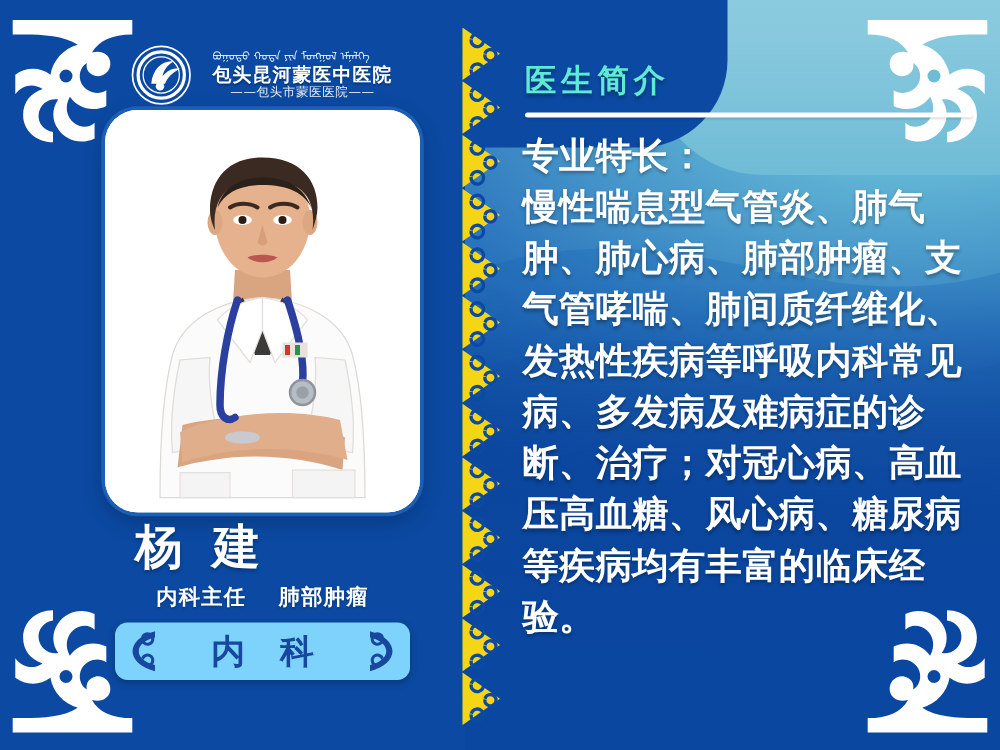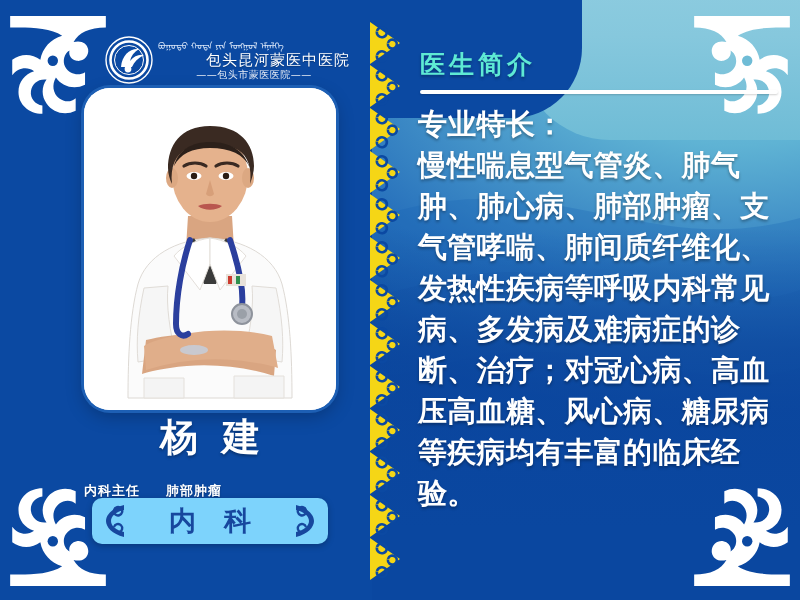--- a/index.html
+++ b/index.html
@@ -22,36 +22,36 @@
   .orn{position:absolute;width:104px;height:104px;fill:#ffffff;}
   .orn.tl{left:6px;top:14px;}
   .orn.tr{right:6px;top:14px;transform:scaleX(-1);}
   .orn.bl{left:6px;bottom:12px;transform:scaleY(-1);}
   .orn.br{right:6px;bottom:12px;transform:scale(-1,-1);}
 
   
   .band{position:absolute;left:368px;top:22px;width:34px;height:558px;}
 
   
-  .logo-row{position:absolute;left:104px;top:32px;width:246px;height:56px;display:flex;align-items:center;gap:4px;}
+  .logo-row{position:absolute;left:104px;top:32px;width:246px;height:56px;display:flex;align-items:center;gap:16px;}
   .logo-mark{width:50px;height:50px;flex:0 0 50px;}
   .logo-txt{display:flex;flex-direction:column;justify-content:center;gap:1px;color:#fff;}
   .mong-row{font-size:9px;letter-spacing:3.5px;line-height:10px;color:#e9f2ff;white-space:nowrap;opacity:.95;}
-  .hosp-name{font-size:15px;font-weight:400;letter-spacing:1px;line-height:17px;white-space:nowrap;
-      text-shadow:0 1px 1px rgba(0,0,0,.25);margin-left:48px;}
+  .hosp-name{font-size:15px;font-weight:700;letter-spacing:1px;line-height:17px;white-space:nowrap;
+      text-shadow:0 1px 1px rgba(0,0,0,.25);}
   .hosp-sub{font-size:10px;letter-spacing:.5px;line-height:9px;white-space:nowrap;opacity:.9;text-align:center;}
 
   .photo{position:absolute;left:84px;top:88px;width:252px;height:322px;background:#fff;border-radius:26px;
       box-shadow:0 0 0 3px #1d5fb4, 0 6px 18px rgba(0,0,0,.25);overflow:hidden;}
 
-  .doc-name{position:absolute;left:84px;top:415px;width:252px;text-align:center;color:#fff;
+  .doc-name{position:absolute;left:84px;top:415px;width:252px;text-align:left;color:#fff;
       font-size:38px;font-weight:700;letter-spacing:24px;text-indent:24px;line-height:44px;
       text-shadow:0 2px 3px rgba(0,0,0,.3);}
-  .doc-titles{position:absolute;left:84px;top:466px;width:252px;display:flex;gap:26px;
-      color:#fff;font-size:13px;font-weight:700;letter-spacing:1px;text-shadow:0 1px 2px rgba(0,0,0,.3);margin-top:16px;}
+  .doc-titles{position:absolute;left:84px;top:466px;width:252px;display:flex;justify-content:center;gap:26px;
+      color:#fff;font-size:17px;font-weight:700;letter-spacing:1px;text-shadow:0 1px 2px rgba(0,0,0,.3);}
 
   .dept-badge{position:absolute;left:92px;top:498px;width:236px;height:46px;background:#7dd3fc;border-radius:10px;
       display:flex;align-items:center;justify-content:center;box-shadow:0 2px 6px rgba(0,0,0,.25);}
   .dept-badge .txt{color:#17479e;font-size:27px;font-weight:700;letter-spacing:28px;text-indent:28px;}
   .badge-orn{position:absolute;top:50%;transform:translateY(-50%);width:26px;height:34px;fill:#17479e;}
   .badge-orn.l{left:8px;}
   .badge-orn.r{right:8px;transform:translateY(-50%) scaleX(-1);}
 
   
   .sec-title{position:absolute;left:420px;top:48px;color:#5eead4;font-size:25px;font-weight:700;letter-spacing:4px;

